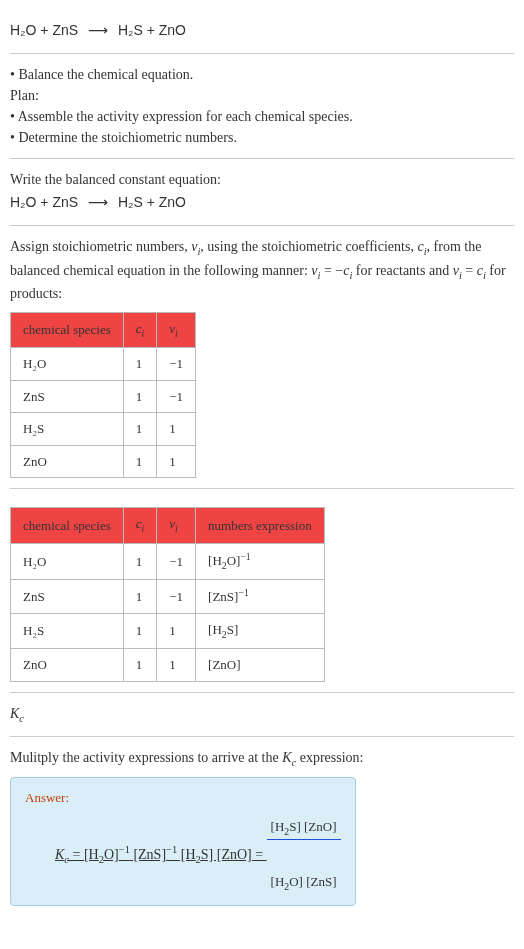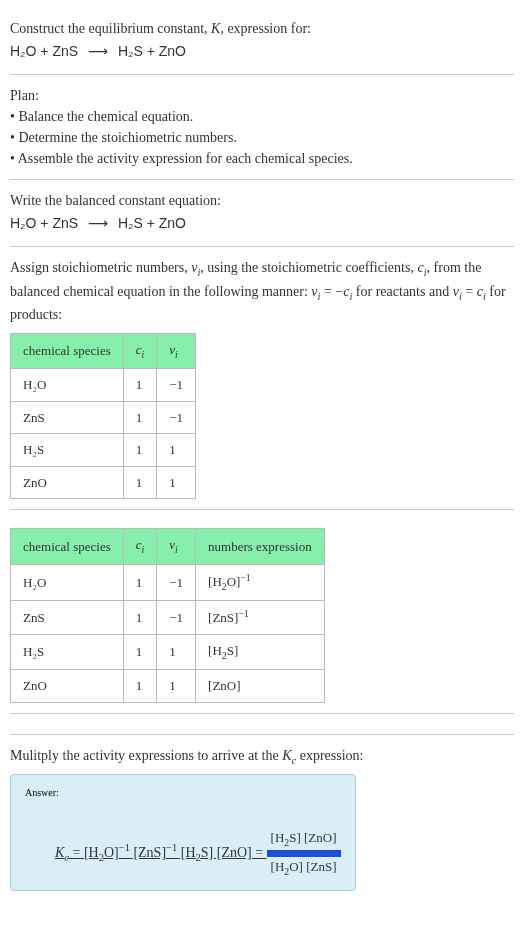--- a/index.html
+++ b/index.html
@@ -28,68 +28,65 @@
       border-collapse: collapse;
       margin-top: 8px;
       font-size: 13px;
     }
     th, td {
       border: 1px solid #bbb;
       padding: 6px 12px;
       text-align: left;
       font-weight: normal;
     }
-    th { background: #86efac; }
+    th { background: #ef4444; }
     .answer-box {
       background: #d9eef7;
       border: 1px solid #a8cde0;
       border-radius: 4px;
       padding: 10px 14px;
       margin-top: 6px;
       display: inline-block;
     }
     .answer-label {
-      font-size: 10px;
-      color: #000000;
-      margin-bottom: 24px;
+      font-size: 13px;
+      color: #c2410c;
+      margin-bottom: 6px;
     }
     .frac {
       display: inline-block;
       vertical-align: middle;
       text-align: center;
       font-size: 13px;
     }
-    .frac .num { display: block; border-bottom: 7px solid #1d4ed8; padding: 0 4px; }
-    .frac .den { display: block; padding: 0 4px; }
+    .frac .num { display: block; border-bottom: 1px solid #1d4ed8; padding: 0 4px; }
+    .frac .den { display: block; padding: 0 4px; margin-top: 32px; }
     .kc-line {
       text-align: center;
       padding: 4px 0 0 30px;
       text-decoration: underline;
     }
     .ital { font-style: italic; }
   </style>
 </head>
 <body>
 
 <div class="section">
-  <div>
-    Construct the equilibrium constant, <span class="ital">K</span>, expression for:
-  </div>
   <div class="equation">
     <span>H₂O + ZnS</span>
     <span class="arrow">⟶</span>
     <span>H₂S + ZnO</span>
   </div>
 </div>
 
 <div class="section">
+  <div>• Balance the chemical equation.</div>
   <div>Plan:</div>
-  <div>• Balance the chemical equation.</div>
+  <div>• Assemble the activity expression for each chemical species.</div>
   <div>• Determine the stoichiometric numbers.</div>
-  <div>• Assemble the activity expression for each chemical species.</div>
 </div>
 
 <div class="section">
   <div>Write the balanced constant equation:</div>
   <div class="equation">
     <span>H₂O + ZnS</span>
     <span class="arrow">⟶</span>
     <span>H₂S + ZnO</span>
   </div>
 </div>
@@ -160,20 +157,21 @@
       <td>ZnO</td>
       <td>1</td>
       <td>1</td>
       <td>[ZnO]</td>
     </tr>
   </tbody>
     </table>
 </div>
 
 <div class="section">
+  <div><span class="ital">K<sub>c</sub></span></div>
 </div>
 
 <div class="section">
   <div>
     Mulitply the activity expressions to arrive at the <span class="ital">K<sub>c</sub></span> expression:
   </div>
   <div class="answer-box">
     <div class="answer-label">Answer:</div>
     <div class="kc-line">
       <span class="ital">K<sub>c</sub></span> = [H<sub>2</sub>O]<sup>−1</sup> [ZnS]<sup>−1</sup> [H<sub>2</sub>S] [ZnO] =

